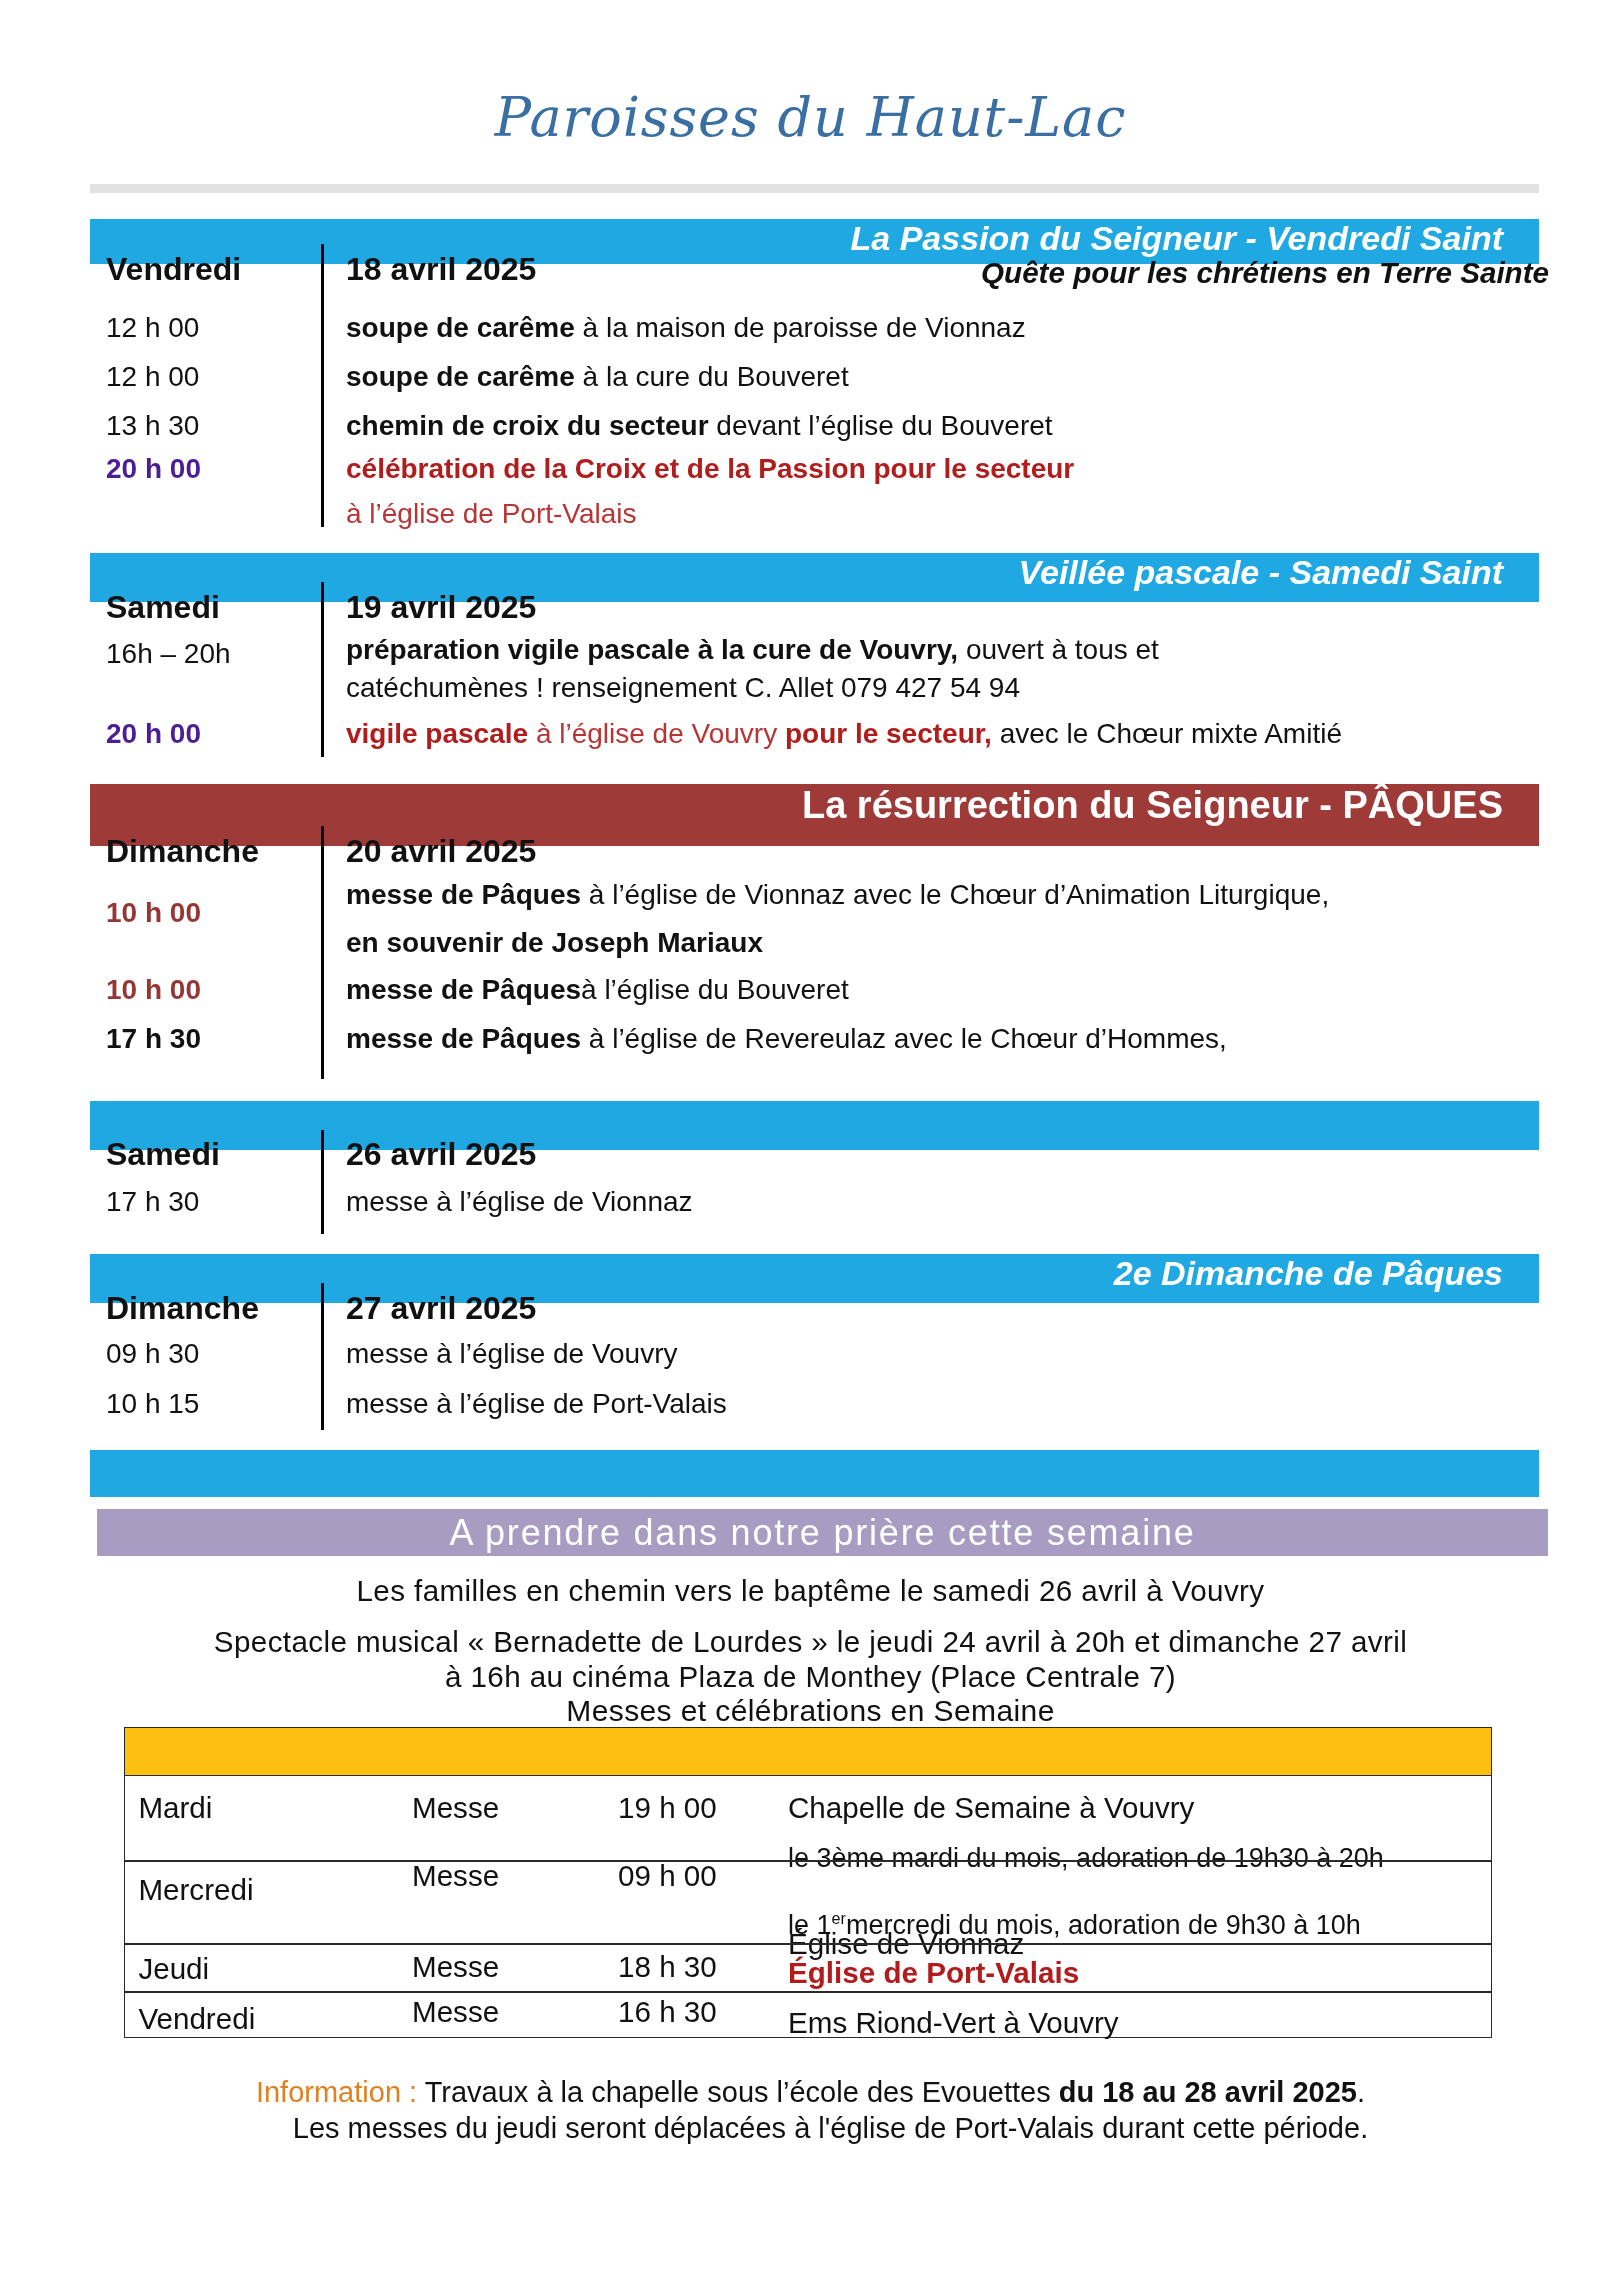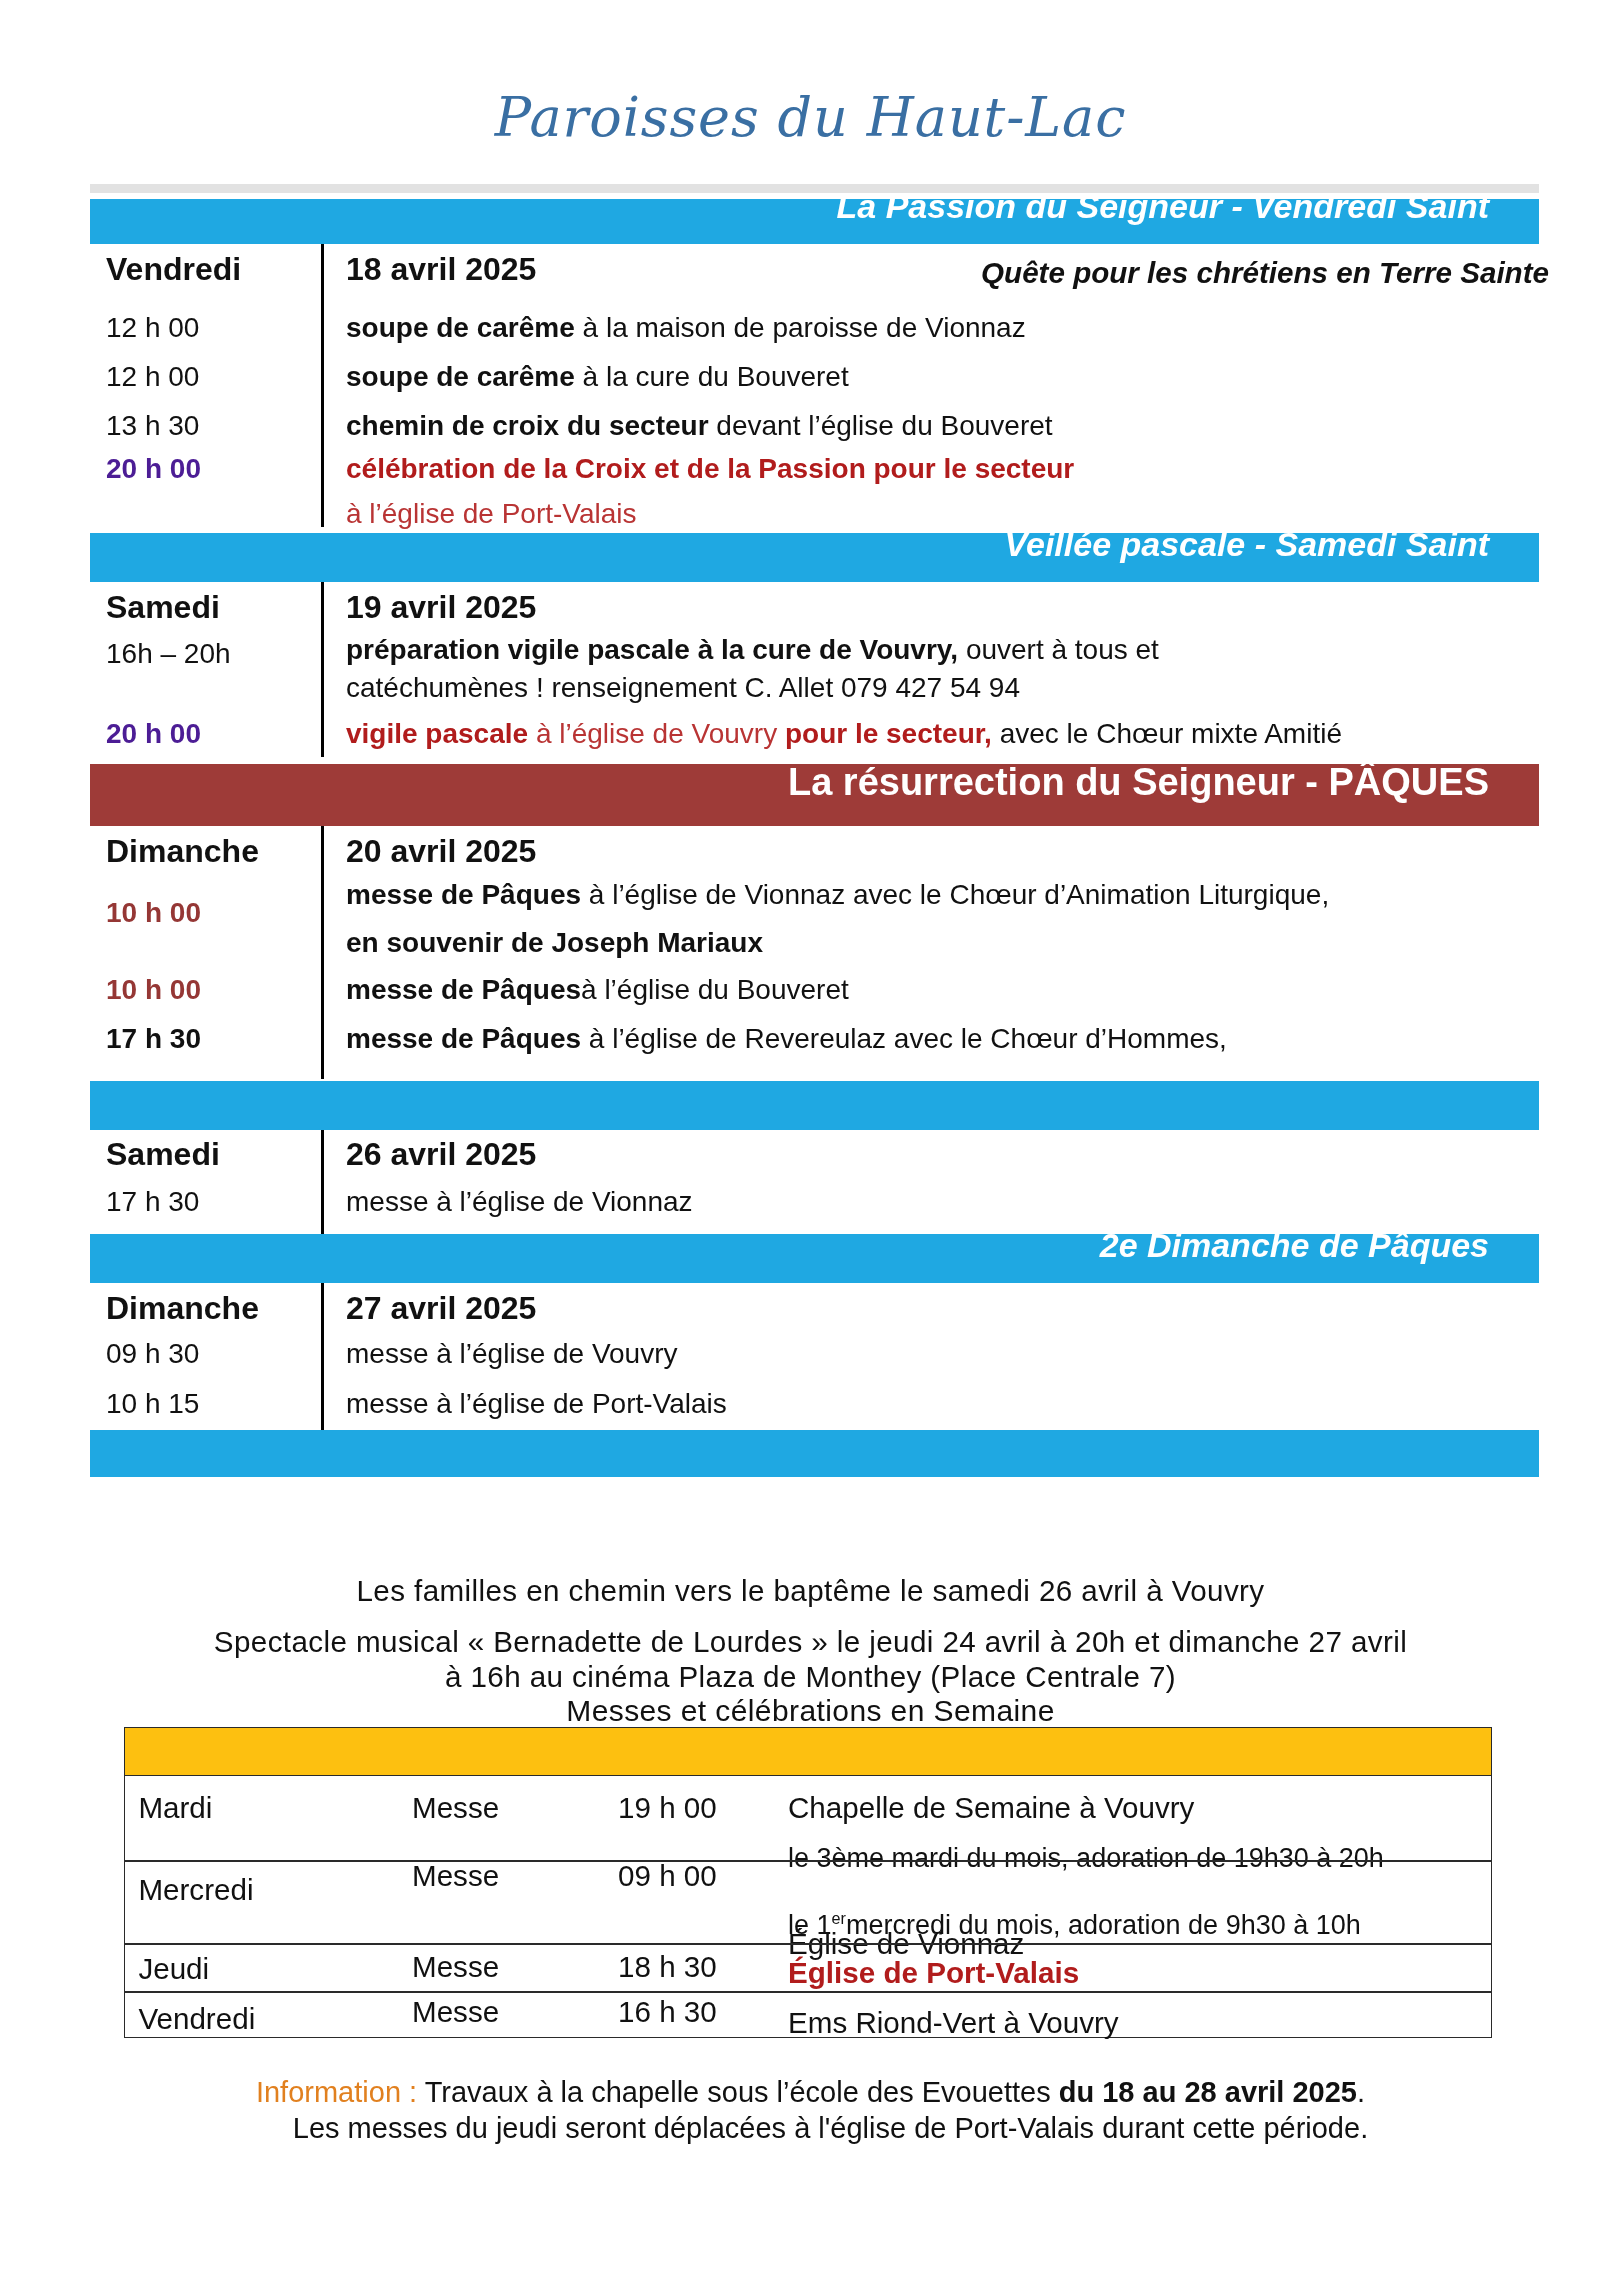--- a/index.html
+++ b/index.html
@@ -3,22 +3,22 @@
 <meta charset="utf-8">
 <style>
   html,body{margin:0;padding:0;background:#fff;}
   .page{position:relative;width:1621px;height:2293px;background:#ffffff;overflow:hidden;
         font-family:"Liberation Sans",sans-serif;color:#111;}
   .title{position:absolute;top:86px;left:0;width:1621px;text-align:center;
          font-family:"DejaVu Serif",serif;font-style:italic;font-weight:500;
          font-size:54px;color:#3A6FA3;letter-spacing:0.9px;}
   .strip{position:absolute;left:90px;width:1449px;height:9px;background:#E2E2E2;}
   .banner{position:absolute;left:90px;width:1449px;background:#1FA8E2;
-          display:flex;align-items:flex-end;justify-content:flex-end;
-          padding:14px;box-sizing:border-box;}
+          display:flex;align-items:flex-start;justify-content:flex-end;
+          padding:0;box-sizing:border-box;margin-top:20px;}
   .banner span{color:#fff;font-weight:bold;font-style:italic;font-size:34px;
                line-height:1.15;padding:0 36px 3.6px 0;}
   .banner.redband{background:#9E3B38;}
   .banner.redband span{font-size:38px;padding-bottom:7.2px;}
   .vline{position:absolute;left:321px;width:2.7px;background:#000;}
   .day{position:absolute;left:106px;font-size:32px;font-weight:bold;white-space:nowrap;}
   .date{position:absolute;left:346px;font-size:32px;font-weight:bold;white-space:nowrap;}
   .note{position:absolute;left:627px;right:72px;text-align:right;
         font-size:29.6px;font-weight:bold;font-style:italic;white-space:nowrap;}
   .t{position:absolute;left:106px;font-size:28px;white-space:nowrap;}
@@ -130,20 +130,23 @@
   <div class="date" style="top:1290px;">27 avril 2025</div>
 
   <div class="t" style="top:1338px;">09 h 30</div>
   <div class="c" style="top:1338px;"><span>messe à l’église de Vouvry</span></div>
 
   <div class="t" style="top:1388px;">10 h 15</div>
   <div class="c" style="top:1388px;"><span>messe à l’église de Port-Valais</span></div>
 
   <div class="banner" style="top:1430px;height:47px;"></div>
 
+  <div class="purple" style="top:1509px;">
+    <span>A prendre dans notre prière cette semaine</span>
+  </div>
 
   <div class="centerline" style="top:1574px;">Les familles en chemin vers le baptême le samedi 26 avril à Vouvry</div>
   <div class="centerline" style="top:1625px;">Spectacle musical « Bernadette de Lourdes » le jeudi 24 avril à 20h et dimanche 27 avril</div>
   <div class="centerline" style="top:1660px;">à 16h au cinéma Plaza de Monthey (Place Centrale 7)</div>
   <div class="centerline" style="top:1694px;font-size:30px;">Messes et célébrations en Semaine</div>
 
   <div class="wtable">
     <div class="wt-head"></div>
     <div class="wt-line" style="top:132px;"></div>
     <div class="wt-line" style="top:215px;"></div>

